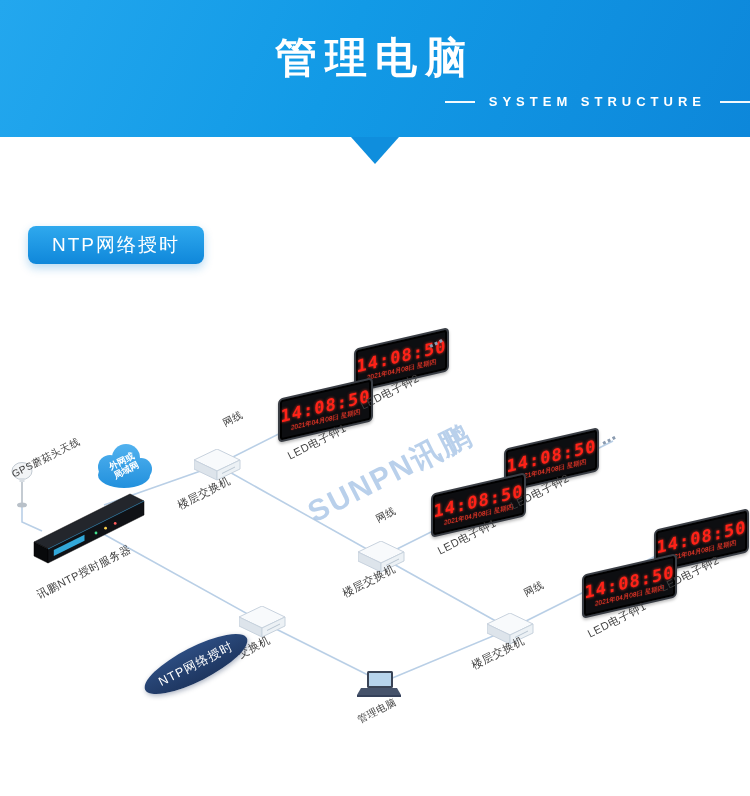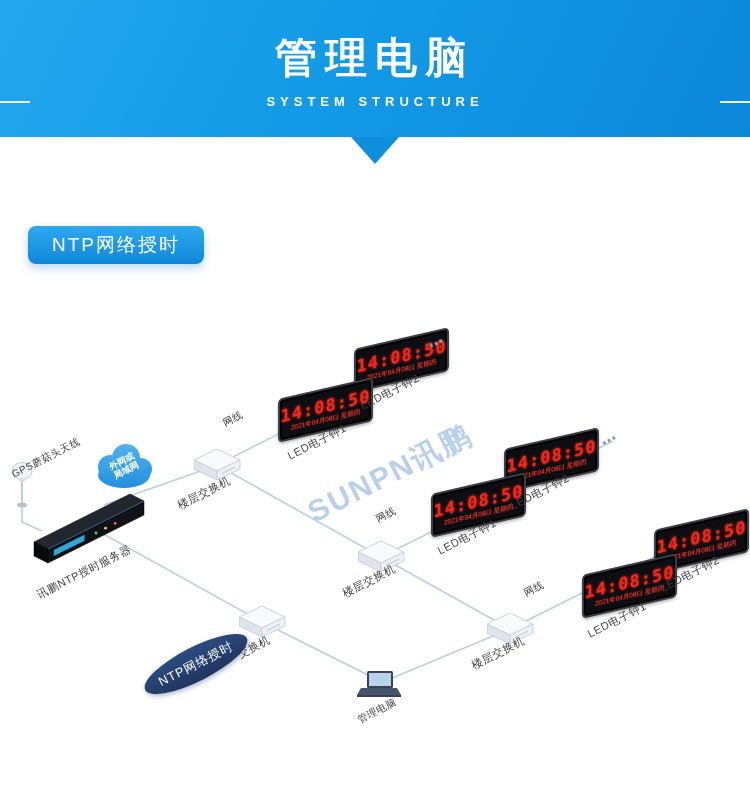--- a/index.html
+++ b/index.html
@@ -11,21 +11,21 @@
   .banner{
     position:absolute;left:0;top:0;width:750px;height:137px;
     background:linear-gradient(115deg,#23a7ee 0%,#129ae6 45%,#0d87da 100%);
   }
   .banner-title{
     position:absolute;left:0;top:30px;width:100%;text-align:center;
     font-size:42px;font-weight:bold;color:#ffffff;letter-spacing:8px;margin:0;
   }
   .banner-sub{
     position:absolute;left:0;top:94px;width:100%;
-    display:flex;align-items:center;justify-content:space-between;gap:14px;
+    display:flex;align-items:center;justify-content:flex-end;gap:14px;
   }
   .banner-sub .rule{display:block;width:30px;height:2px;background:rgba(255,255,255,.95);}
   .banner-sub .sub-text{color:#ffffff;font-size:13px;letter-spacing:5px;font-weight:bold;}
   .arrow-down{
     position:absolute;left:50%;top:137px;transform:translateX(-50%);
     width:0;height:0;border-left:24px solid transparent;border-right:24px solid transparent;
     border-top:27px solid #0f8edd;
   }
   
   .section-badge{

